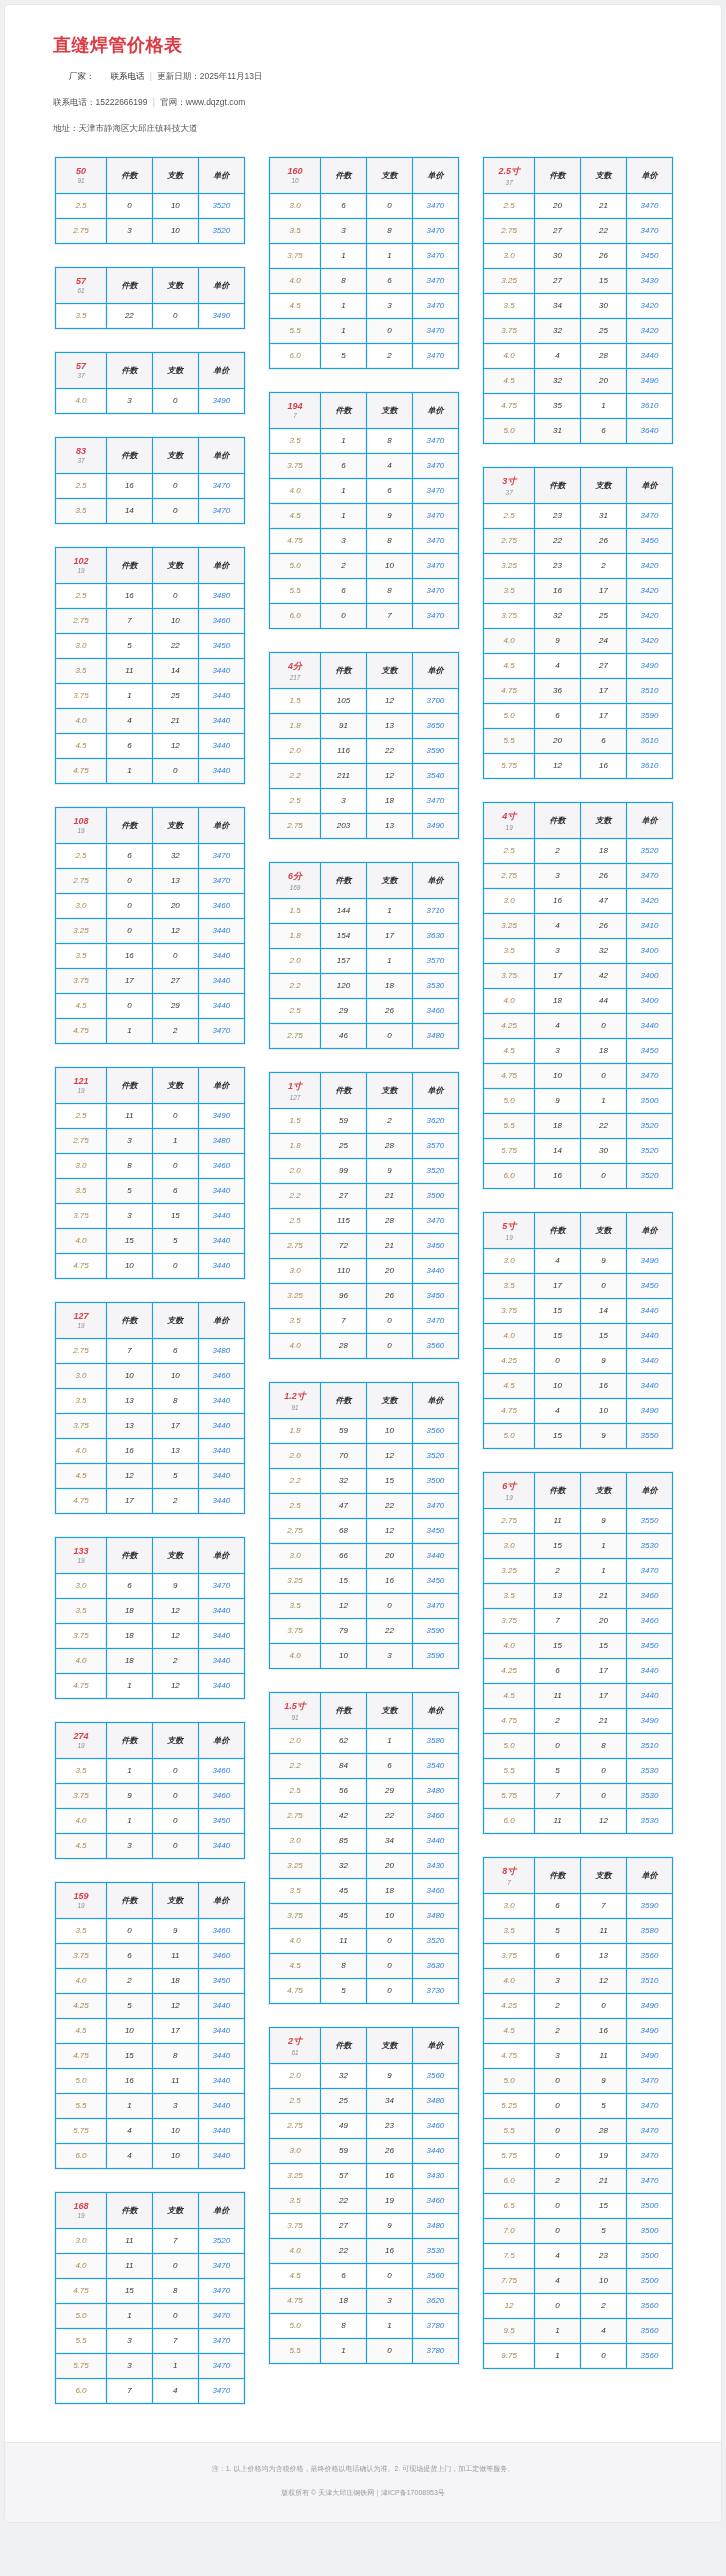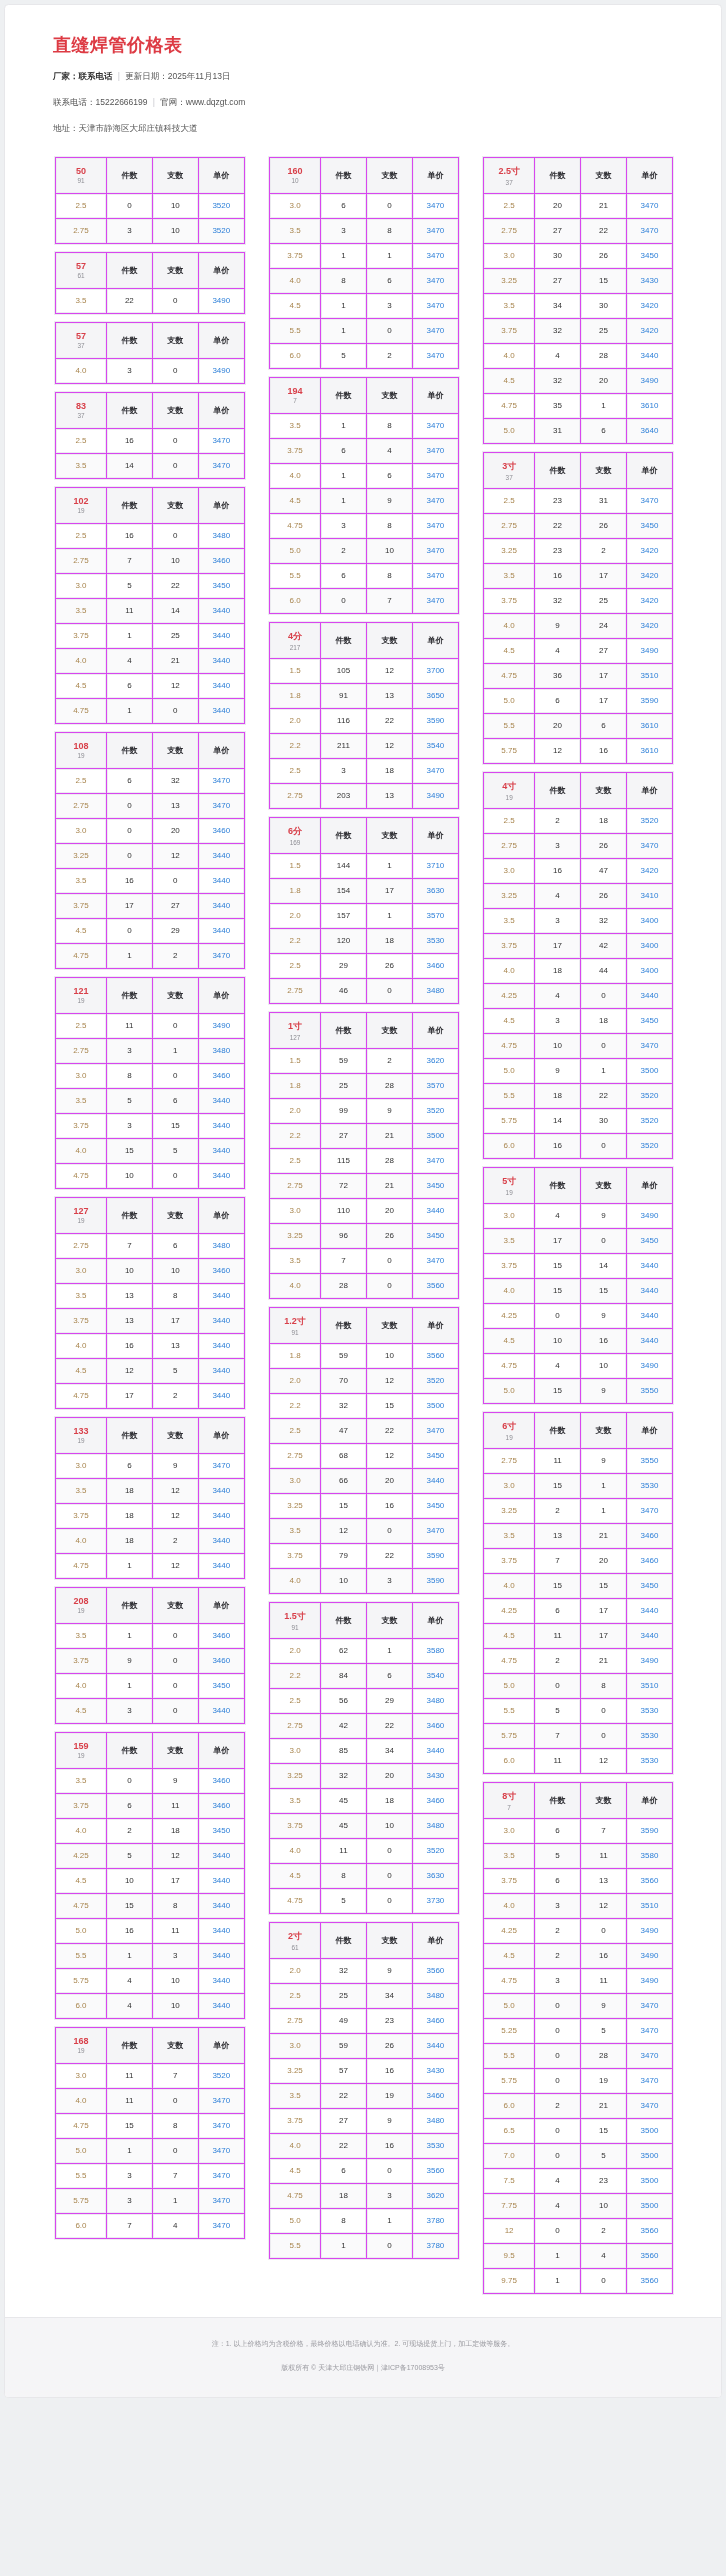--- a/index.html
+++ b/index.html
@@ -3,27 +3,27 @@
 <meta charset="utf-8">
 <style>
   * { margin:0; padding:0; box-sizing:border-box; }
   html,body { background:#eef0f2; }
   body { font-family:"Liberation Sans","DejaVu Sans",sans-serif; color:#333; }
   .card { width:718px; margin:4.3px auto; background:#ffffff; border:0.5px solid #e7e7ea;
           border-radius:4.3px; overflow:hidden; }
   .card-header { padding:28px 48px 5.3px 48px; }
   .page-title { color:var(--accent_red,#dd3b44); font-size:18px; font-weight:bold; letter-spacing:0.5px; }
   .info-line { margin-top:14px; font-size:8.5px; color:#555; }
-  .info-line .strong { color:#333; font-weight:bold; }
+  .info-line .strong { color:#333; font-weight:normal;margin-left:16px; }
   .sep { color:#c9c9cf; margin:0 5.3px; }
   .tables-wrap { display:flex; gap:22.3px; padding:15px 47px 16px 49px; align-items:flex-start; }
   .price-col { flex:1; min-width:0; }
   table.pt { width:100%; border-collapse:separate; border-spacing:1.1px;
-             background:#d946ef; border:0.5px solid #ececf0; margin-bottom:6px;
-             table-layout:fixed; }
+             background:#0ea5e9; border:0.5px solid #ececf0; margin-bottom:21px;
+             table-layout:fixed;font-style:italic; }
   table.pt th, table.pt td { border:0.5px solid #ececf0; text-align:center; }
   table.pt th { background:#f5f5f7; font-size:8px; font-weight:bold; color:#2e2e33;
                 height:35px; vertical-align:middle; }
   table.pt th.hl .size { color:var(--size_red,#d8404a); font-size:9px; font-weight:bold; }
   table.pt th.hl .sub  { color:#8d8d93; font-size:6.4px; font-weight:normal; margin-top:1.1px; }
   table.pt td { height:24px; font-size:8px; color:#333; background:#ffffff; vertical-align:middle; }
   table.pt tbody tr:nth-child(even) td { background:#fafafb; }
   table.pt td:first-child { color:var(--label_tan,#a8854e); }
   table.pt td:last-child  { color:var(--price_blue,#2c7fd8); }
   table.pt th:first-child, table.pt td:first-child { width:27%; }
@@ -433,21 +433,21 @@
               <td>1</td>
               <td>12</td>
               <td>3440</td>
             </tr>
           </tbody>
         </table>
         <table class="pt">
           <thead>
             <tr>
               <th class="hl">
-                <div class="size">208</div>
+                <div class="size">274</div>
                 <div class="sub">19</div>
               </th>
               <th>件数</th>
               <th>支数</th>
               <th>单价</th>
             </tr>
           </thead>
           <tbody>
             <tr>
               <td>3.5</td>

